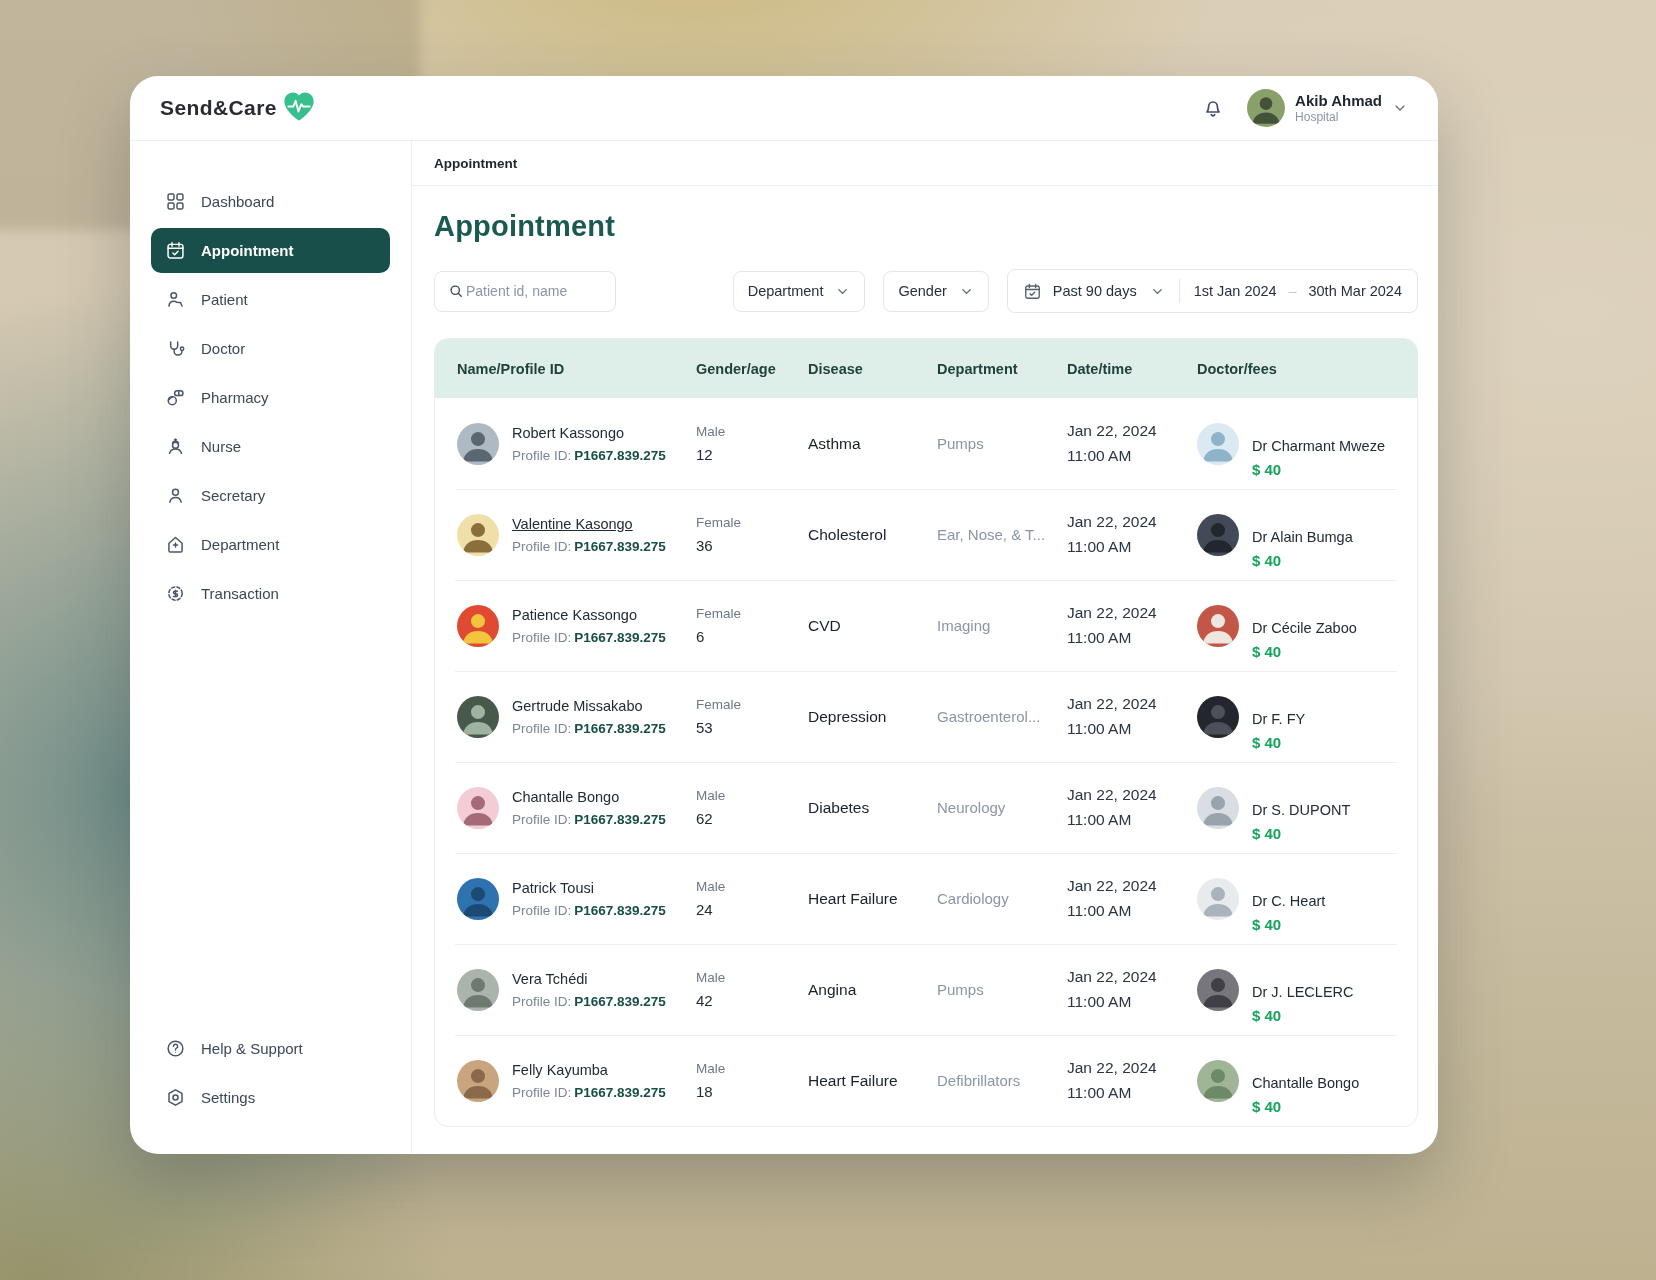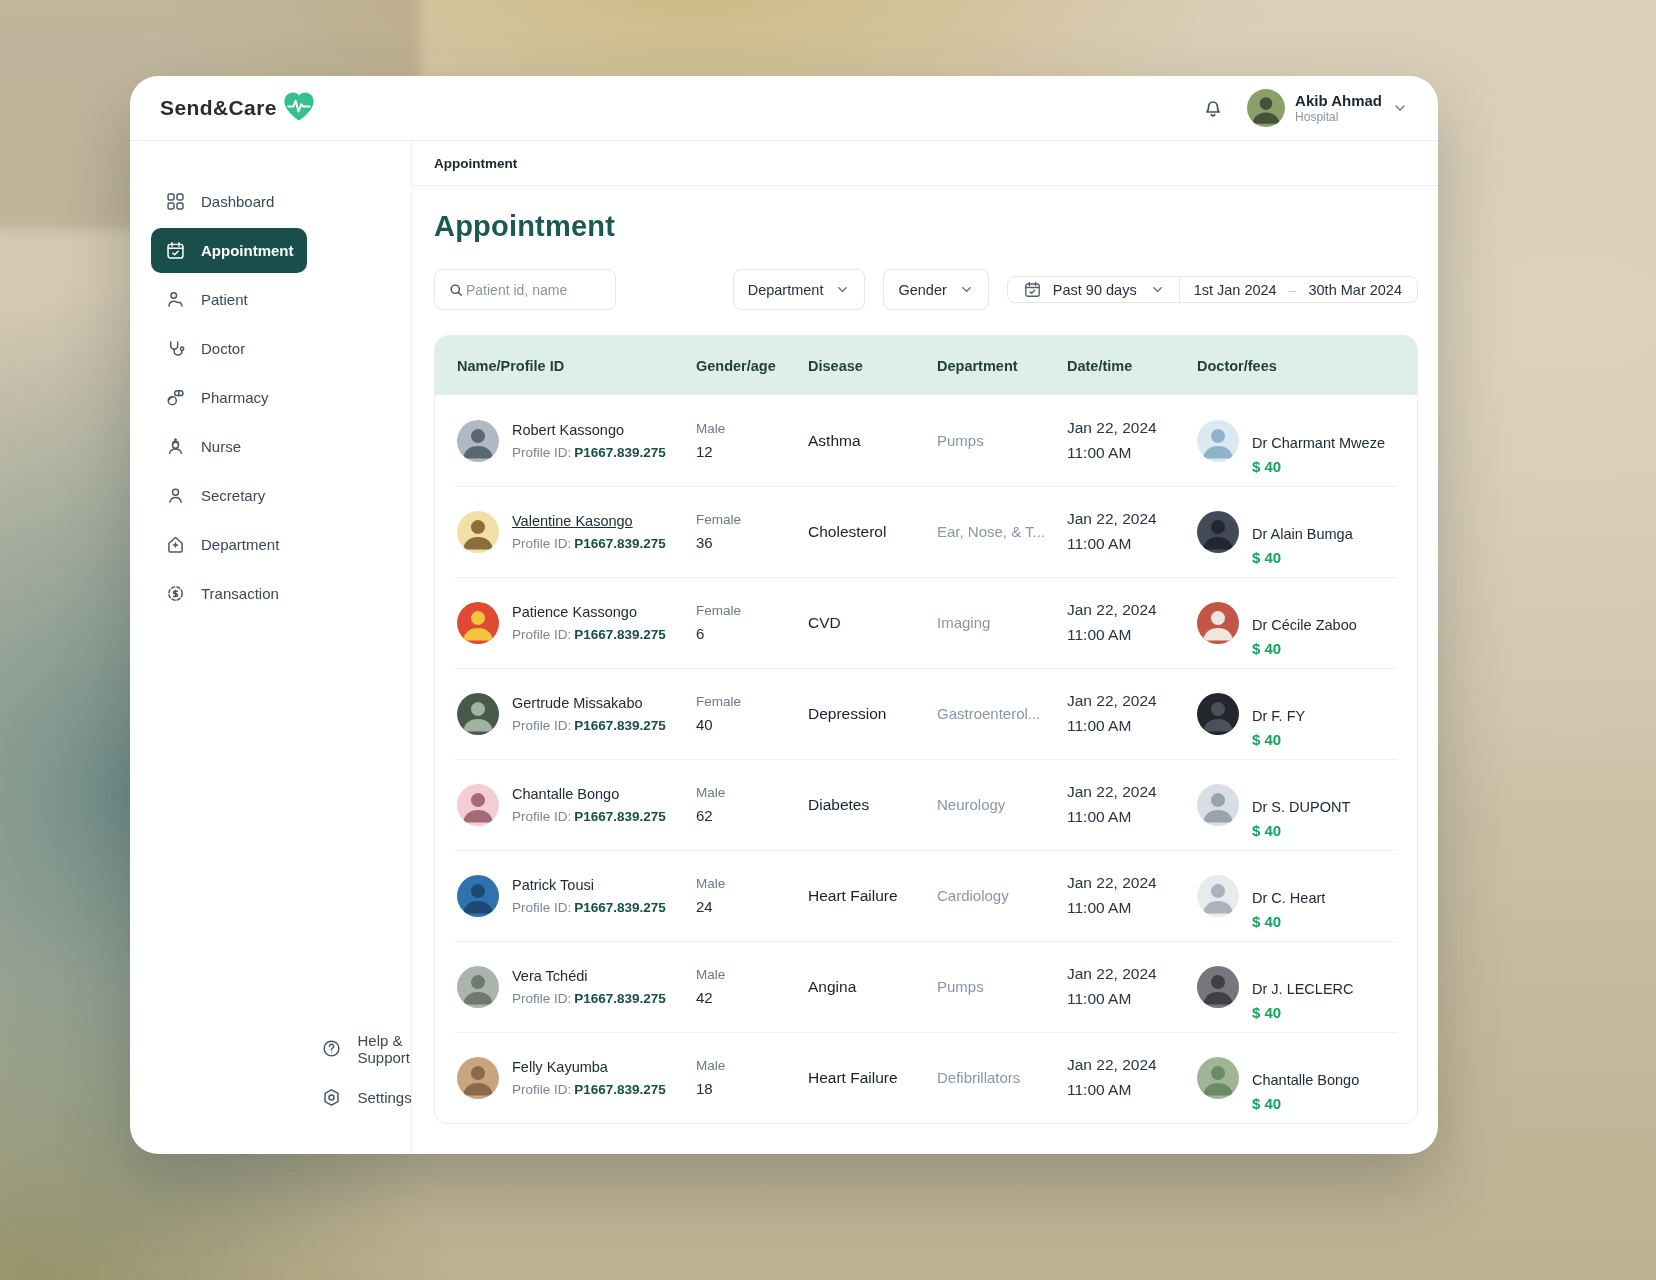--- a/index.html
+++ b/index.html
@@ -34,21 +34,21 @@
   .avatar{ border-radius:50%; overflow:hidden; flex:0 0 auto; position:relative; }
   .avatar svg{ position:absolute; left:0; top:0; width:100%; height:100%; }
   .avatar.sz38{ width:38px; height:38px; }
   .avatar.sz42{ width:42px; height:42px; }
   .user-name{ font-size:15px; font-weight:700; color:#1e2530; line-height:1.25; }
   .user-role{ font-size:12px; color:#8b95a5; }
   .chev{ width:16px; height:16px; color:#6b7480; }
 
   
   .app-body{ flex:1; display:flex; min-height:0; }
-  .sidebar{ width:282px; flex:0 0 282px; border-right:1px solid #edf0f2; display:flex; flex-direction:row;
+  .sidebar{ width:282px; flex:0 0 282px; border-right:1px solid #edf0f2; display:flex; flex-direction:column;
     padding:38px 21px 30px 21px; }
   .nav-item{ display:flex; align-items:center; height:45px; margin-bottom:4px; border-radius:10px;
     padding:0 14px; color:#3c4757; font-size:15px; cursor:pointer; }
   .nav-item .icon{ width:21px; height:21px; margin-right:15px; color:#4a5568; display:flex; }
   .nav-item .icon svg{ width:21px; height:21px; }
   .nav-item.active{ background:#184F4B; color:#ffffff; font-weight:600; }
   .nav-item.active .icon{ color:#ffffff; }
   .sidebar-footer{ margin-top:auto; }
 
   .main{ flex:1; display:flex; flex-direction:column; min-width:0; }
@@ -64,21 +64,21 @@
     align-items:center; padding:0 12px; gap:1px; background:#fff; }
   .search-box svg{ width:18px; height:18px; color:#3e4a5a; flex:0 0 auto; }
   .search-box input{ border:none; outline:none; width:100%; font-size:14px; color:#2a3442;
     font-family:"Liberation Sans", sans-serif; }
   .search-box input::placeholder{ color:#8b95a5; }
   .dd{ height:41px; border:1px solid #e3e7ec; border-radius:8px; background:#fff; display:flex;
     align-items:center; gap:12px; padding:0 14px; font-size:14.5px; color:#27303f; cursor:pointer; }
   .dd svg.chev-sm{ width:15px; height:15px; color:#55606e; }
   .dd.department{ margin-left:auto; }
   .dd.gender{ margin-left:18px; }
-  .date-filter{ margin-left:18px; height:27px; border:1px solid #e3e7ec; border-radius:8px; background:#fff;
+  .date-filter{ margin-left:18px; height:44px; border:1px solid #e3e7ec; border-radius:8px; background:#fff;
     display:flex; align-items:center; padding:0 15px; cursor:pointer;text-align:center; }
   .date-filter .cal{ width:19px; height:19px; color:#55606e; margin-right:11px; }
   .date-filter .preset{ font-size:14.5px; color:#27303f; margin-right:13px; }
   .date-filter .vline{ width:1px; height:24px; background:#e3e7ec; margin:0 14px; }
   .date-filter .dt{ font-size:14.5px; color:#27303f; }
   .date-filter .dash{ color:#c3c9d2; margin:0 12px; font-size:14px; }
 
   
   .table{ margin-top:25px; border:1px solid #e9ecef; border-radius:14px; background:#fff; }
   .grid-cols{ display:grid; grid-template-columns:239px 112px 129px 130px 130px 1fr; align-items:center;
@@ -441,21 +441,21 @@
                       <path d="M3.5 22c.4-4.6 4-7.2 8.5-7.2s8.1 2.6 8.5 7.2z" fill="#9fb3a1"></path>
                     </svg>
                   </div>
       <div>
         <div class="p-name">Gertrude Missakabo</div>
         <div class="p-id-line"><span class="p-id-label">Profile ID:</span><span class="p-id-val">P1667.839.275</span></div>
       </div>
     </div>
     <div>
       <div class="g-gender">Female</div>
-      <div class="g-age">40</div>
+      <div class="g-age">53</div>
     </div>
     <div class="c-disease">Depression</div>
     <div class="c-dept">Gastroenterol...</div>
     <div>
       <div class="c-date">Jan 22, 2024</div>
       <div class="c-time">11:00 AM</div>
     </div>
     <div class="cell-person">
       <div class="avatar sz42 d-avatar">
                     <svg viewBox="0 0 24 24" style="background:#23262c">

